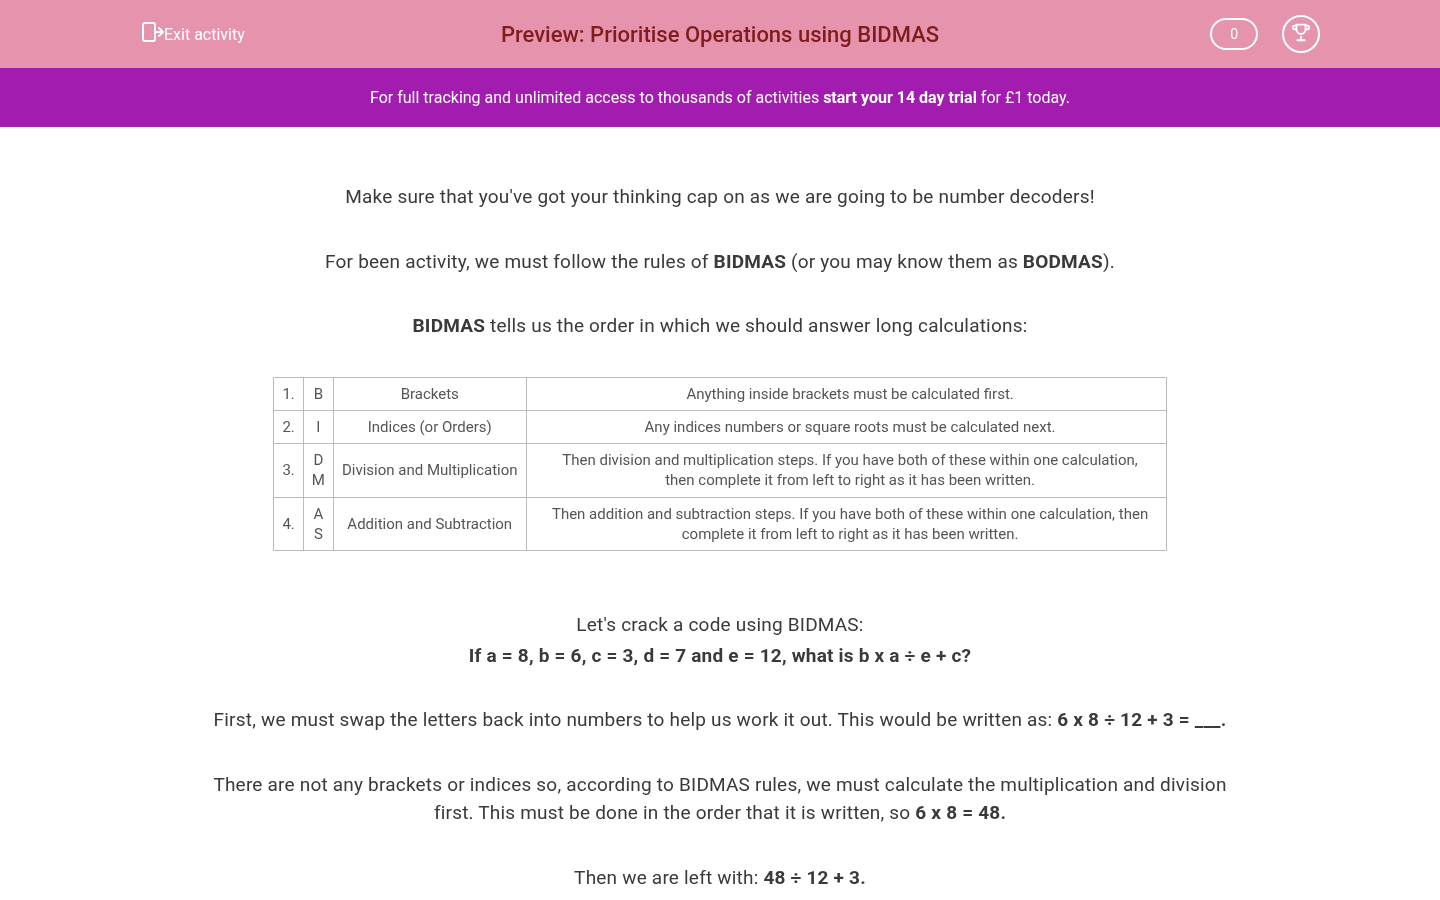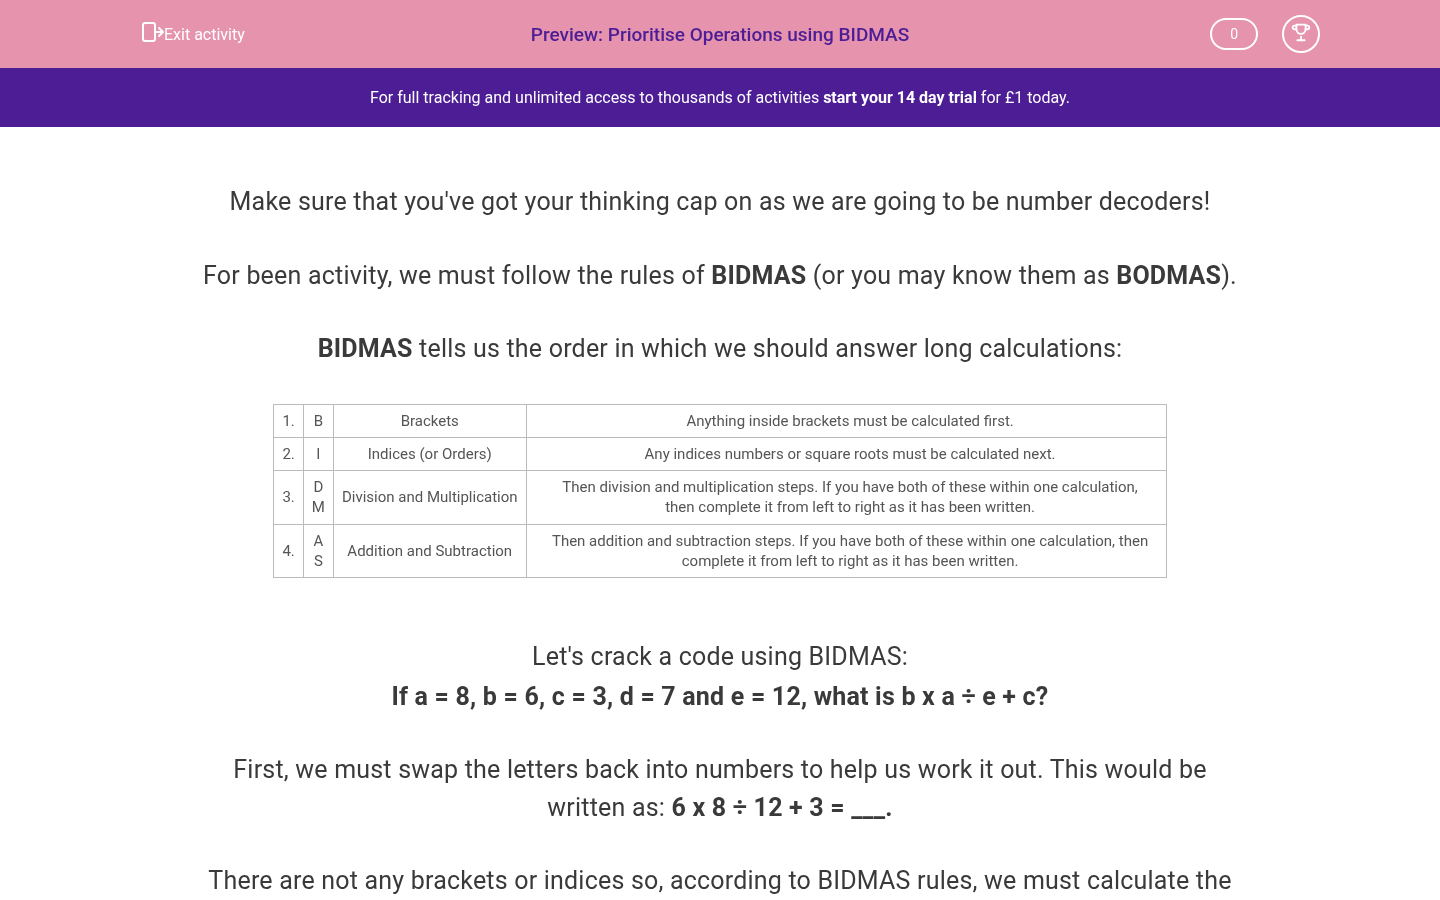--- a/index.html
+++ b/index.html
@@ -20,22 +20,22 @@
   display: flex;
   align-items: center;
   color: #fff;
   font-size: 16px;
   cursor: pointer;
   position: absolute;
   left: 140px;
 }
 .exit svg { width: 24px; height: 24px; }
 .page-title {
-  color: #4c1d95;
-  font-size: 19px;
+  color: #7f1d1d;
+  font-size: 22px;
   font-weight: 500;
   position: absolute;
   left: 50%;
   transform: translateX(-50%);
   white-space: nowrap;
 }
 .header-right {
   position: absolute;
   right: 120px;
   display: flex;
@@ -54,36 +54,36 @@
 .trophy {
   width: 38px; height: 38px;
   border: 2px solid #fff;
   border-radius: 50%;
   display: flex;
   align-items: center;
   justify-content: center;
 }
 .trophy svg { width: 22px; height: 22px; }
 .banner {
-  background: #4c1d95;
+  background: #a21caf;
   color: #fff;
   text-align: center;
   padding: 20px 24px;
   font-size: 16px;
 }
 .banner b { font-weight: 700; }
 .content {
   max-width: 1100px;
   margin: 0 auto;
   padding: 56px 24px 40px;
   text-align: center;
   color: #3a3a3a;
 }
 .content p {
-  font-size: 25px;
+  font-size: 19px;
   line-height: 1.5;
   margin-bottom: 36px;
   letter-spacing: 0.2px;
 }
 .content p.tight { margin-bottom: 2px; }
 .content b { font-weight: 700; }
 table.bidmas {
   border-collapse: collapse;
   margin: 0 auto 60px;
   font-size: 15px;

